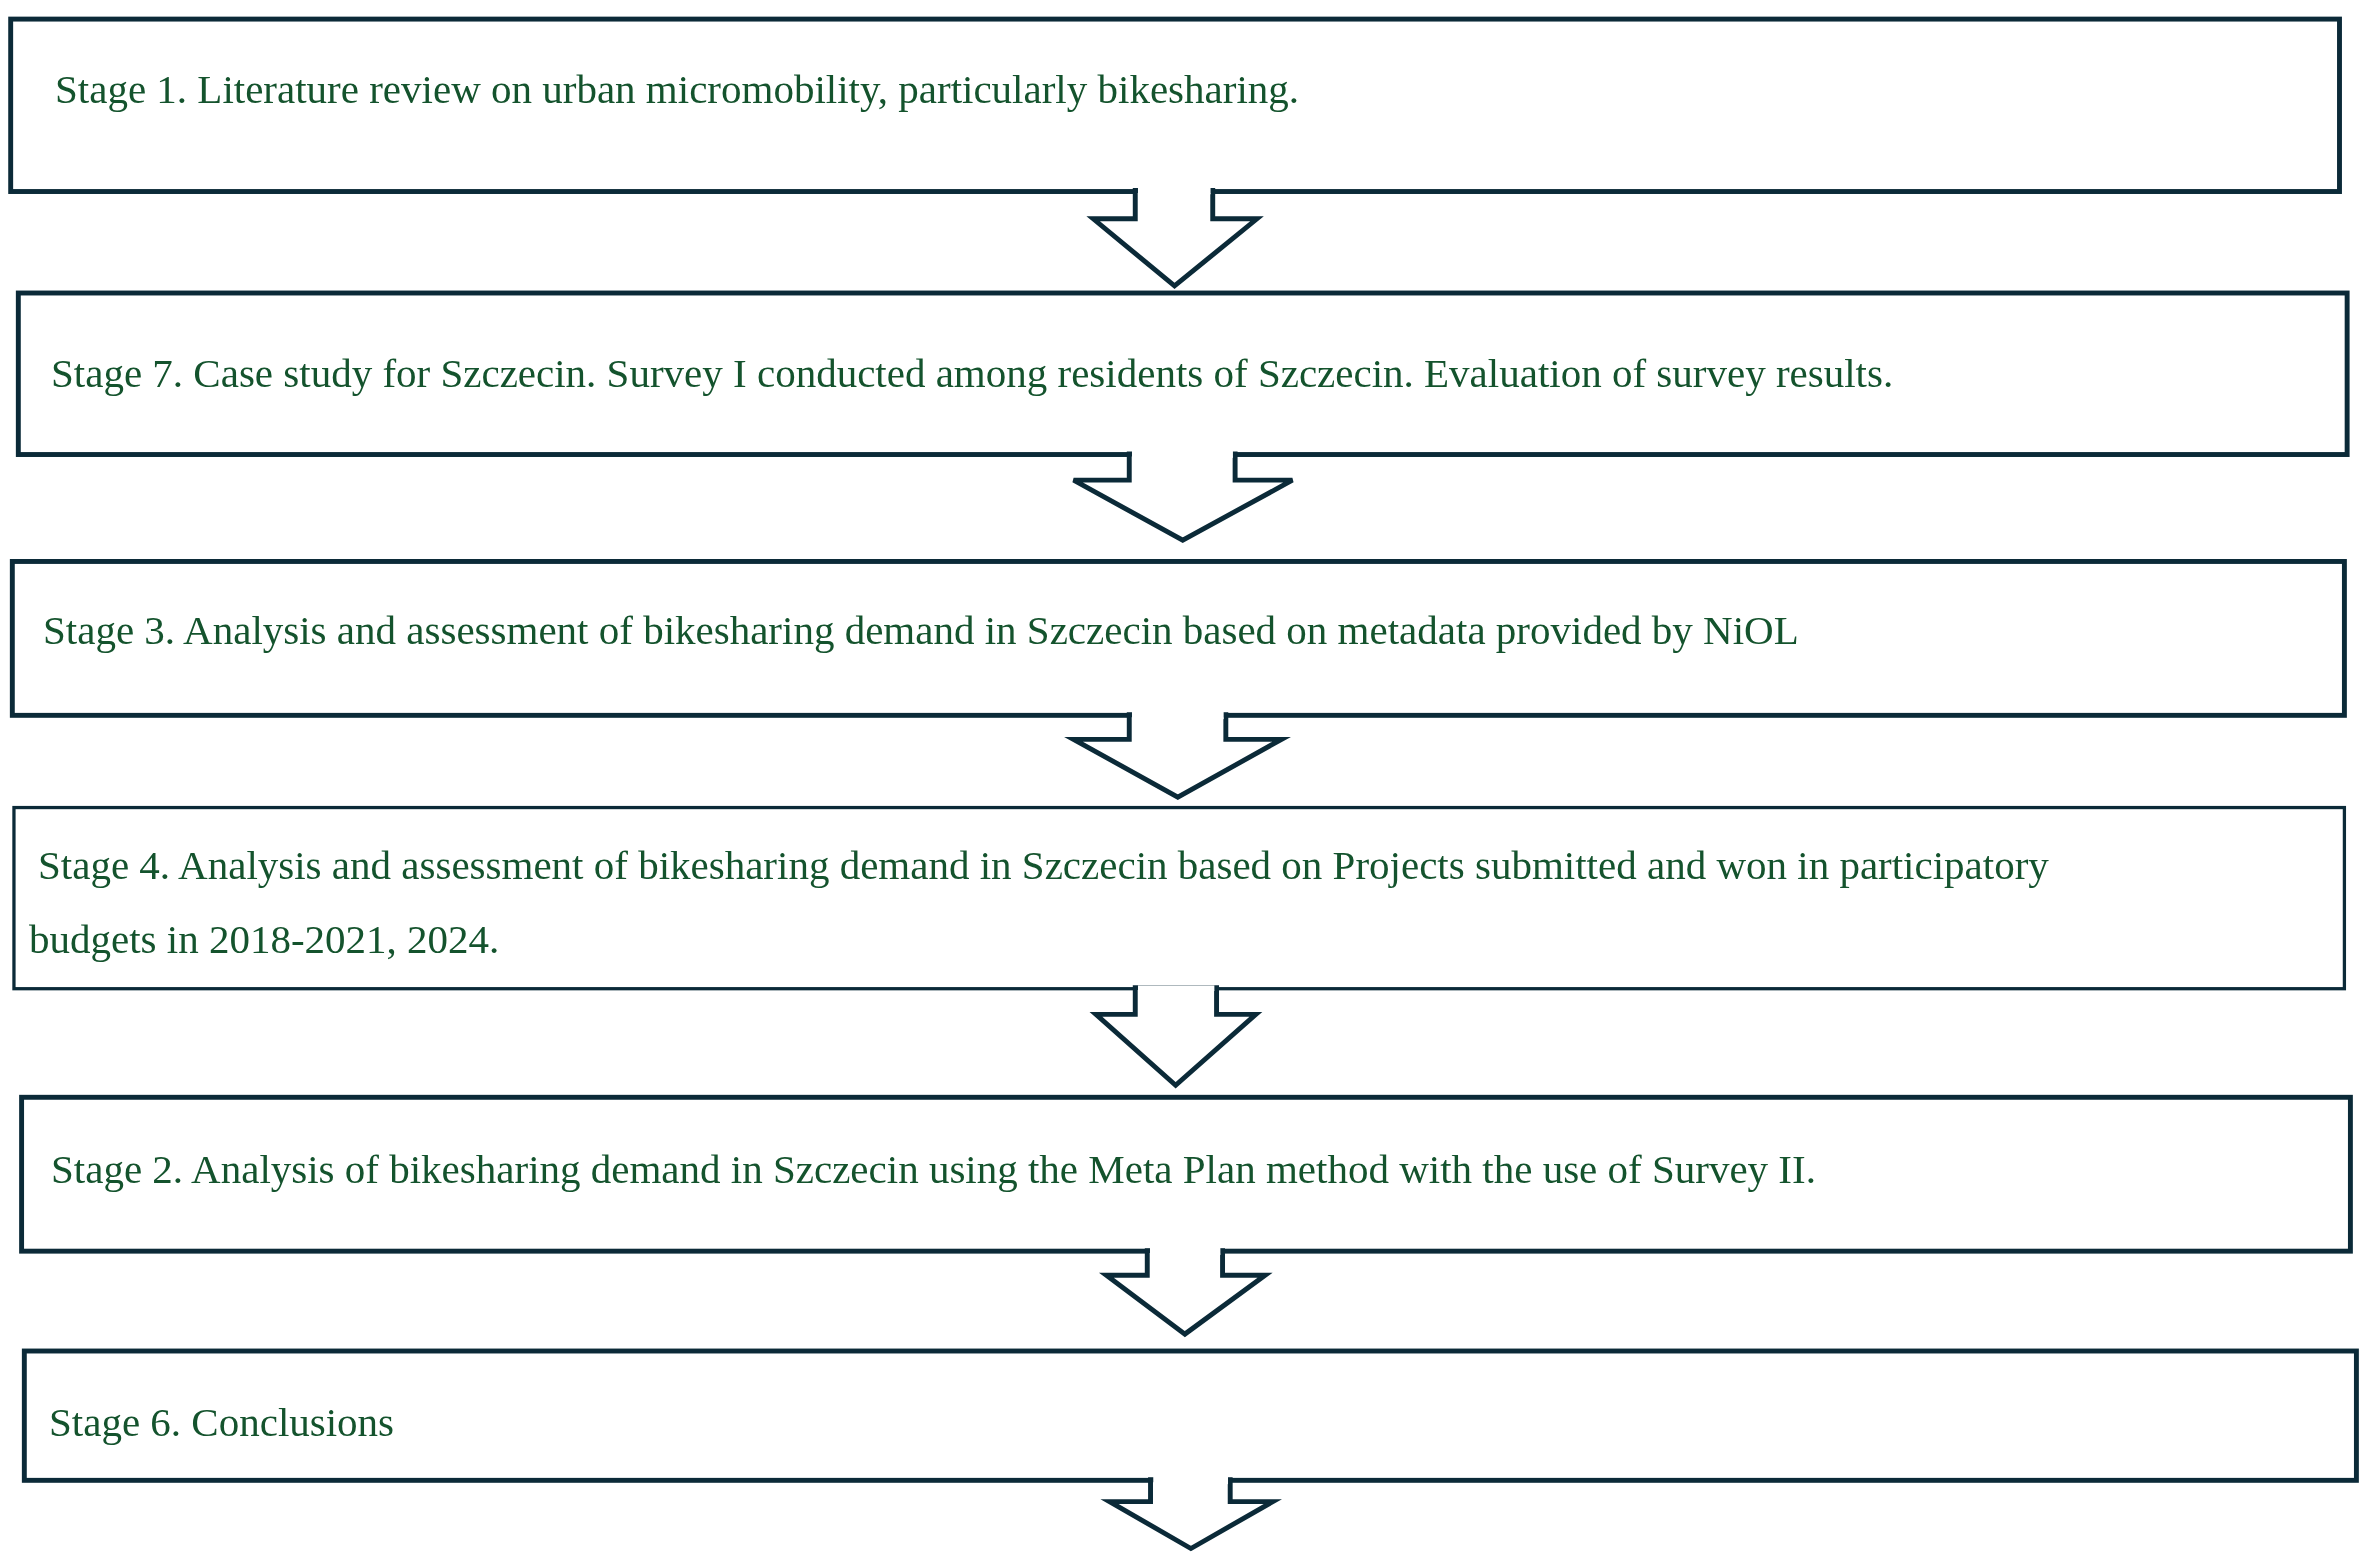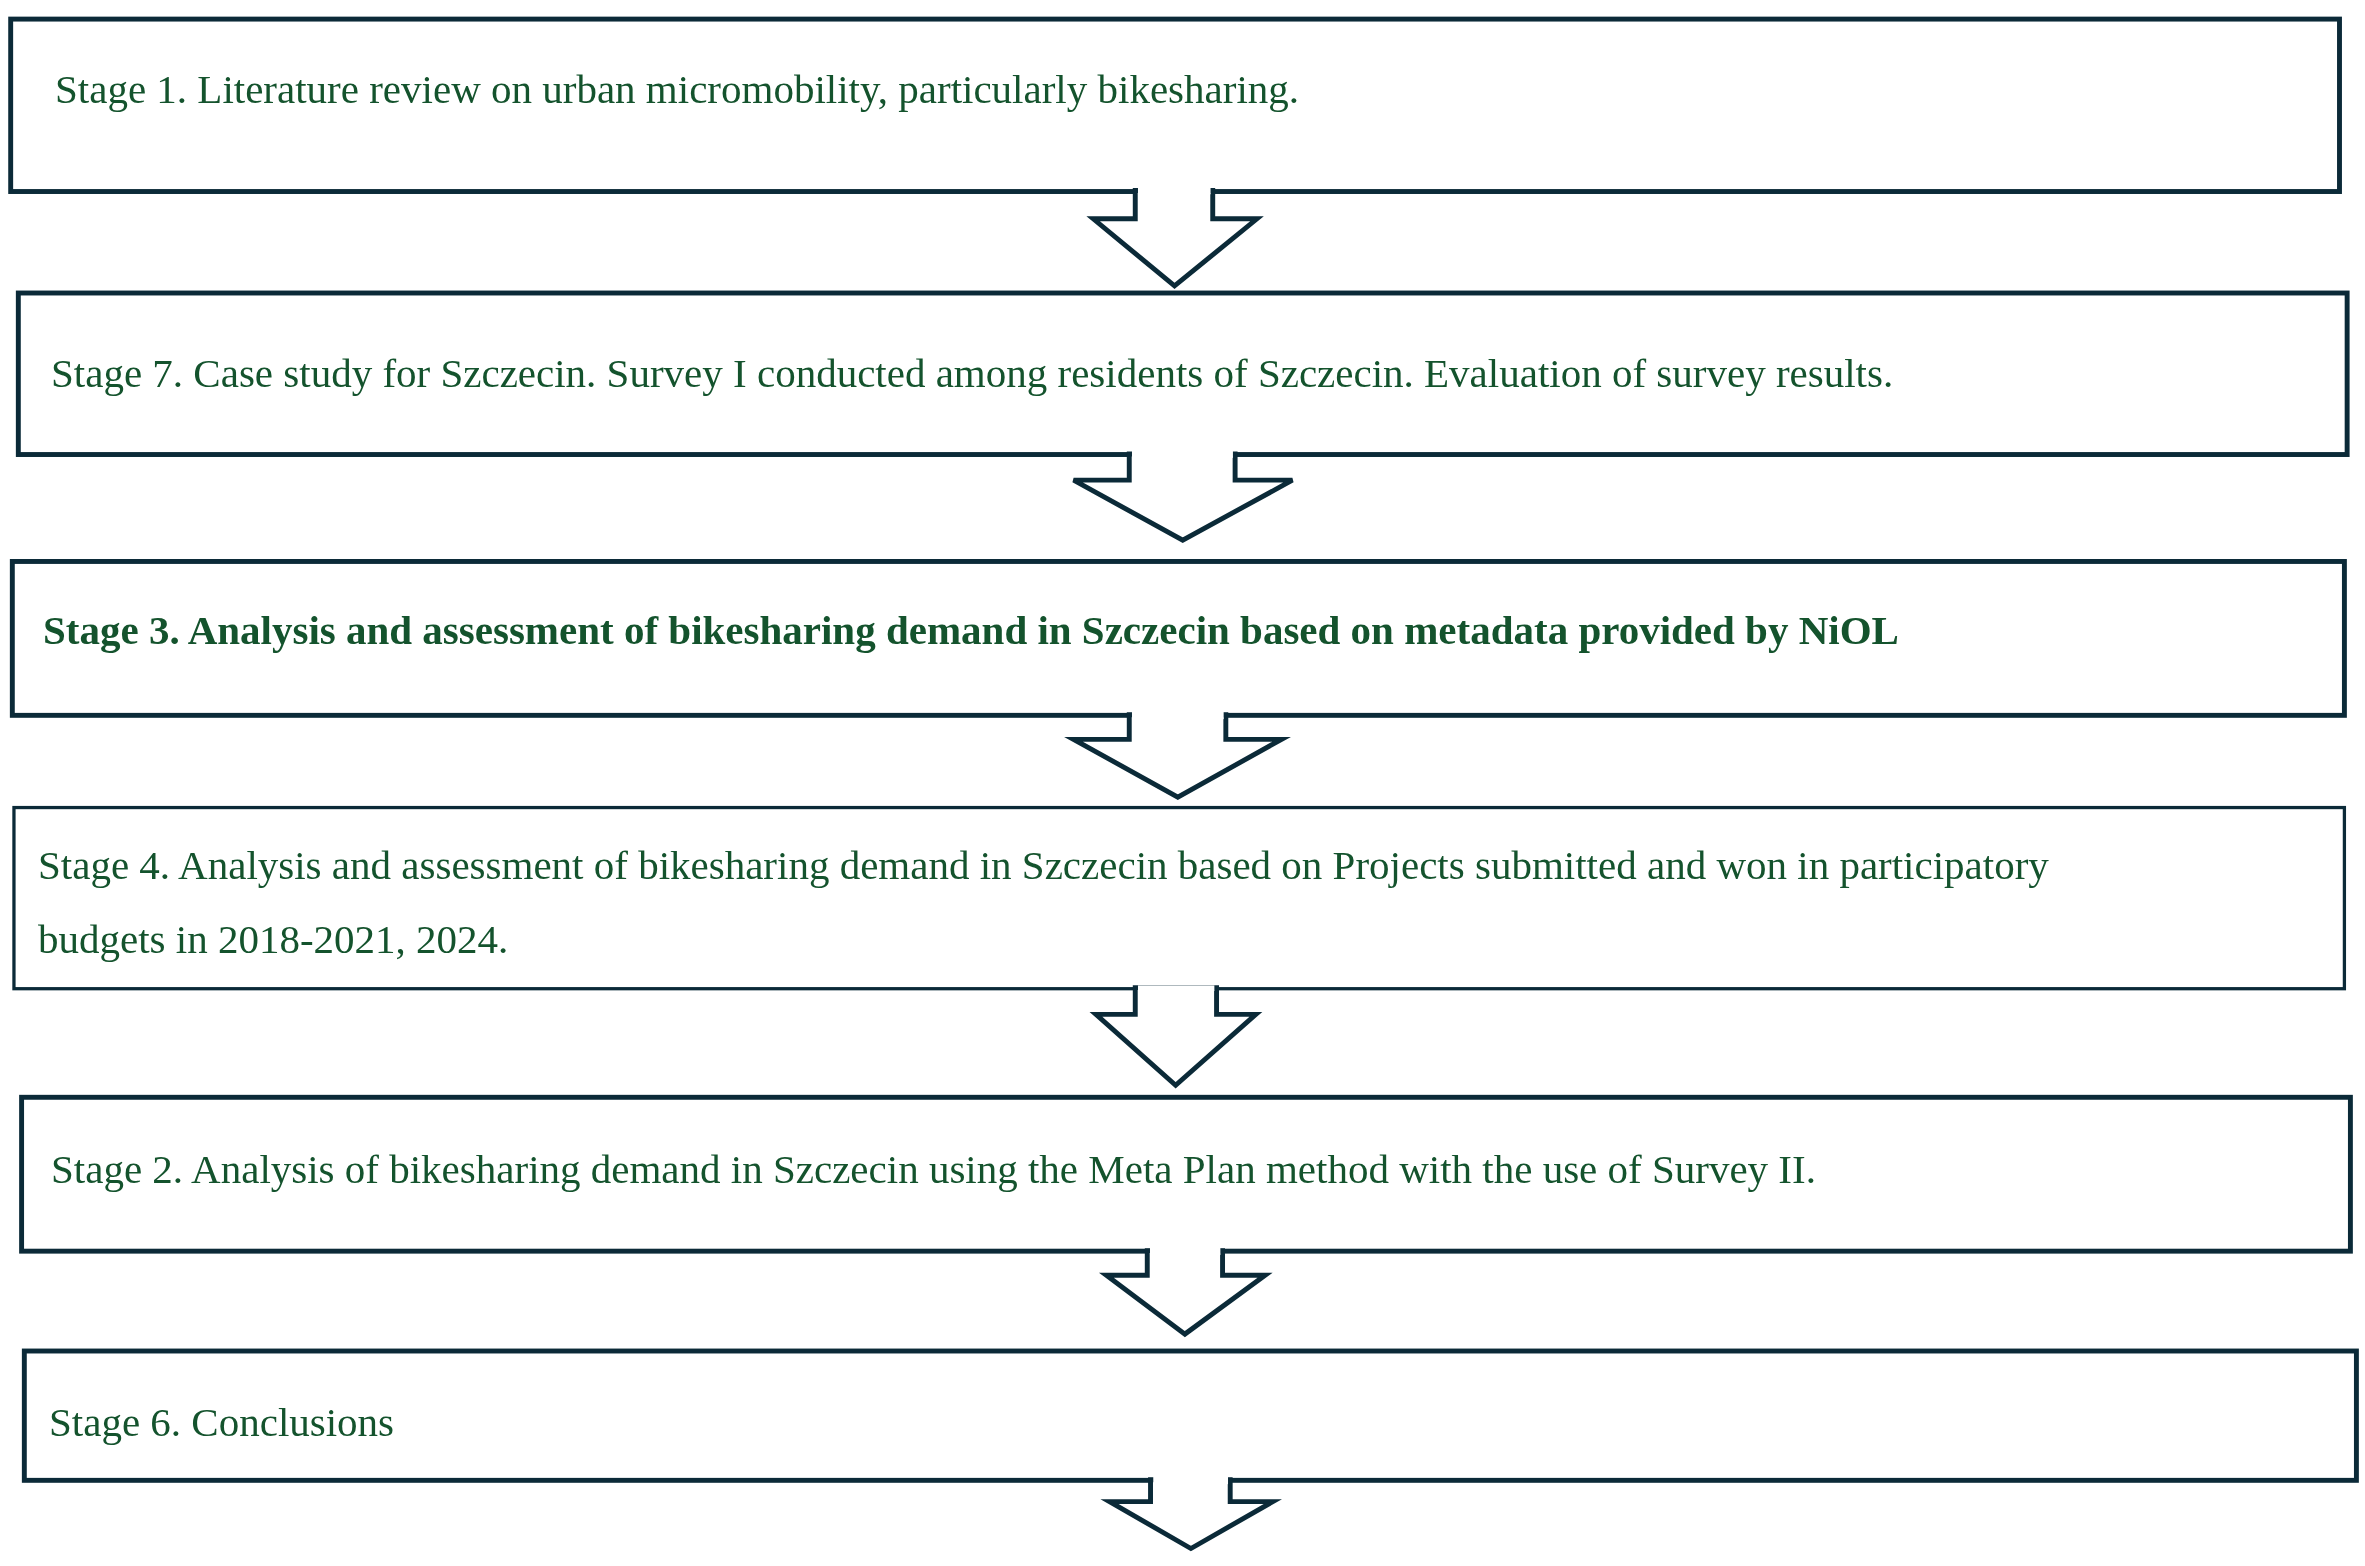--- a/index.html
+++ b/index.html
@@ -40,18 +40,18 @@
     <rect x="2074" y="825" width="185" height="14"></rect>
     <rect x="2074" y="1304" width="168" height="14"></rect>
     <rect x="2085" y="1806" width="140" height="10"></rect>
     <rect x="2107" y="2286" width="129" height="14"></rect>
     <rect x="2113" y="2706" width="137" height="14"></rect>
   </g>
 </svg>
 
 <div class="stage-text" style="left:55px; top:53px;">Stage 1. Literature review on urban micromobility, particularly bikesharing.</div>
 <div class="stage-text" style="left:51px; top:337px;">Stage 7. Case study for Szczecin. Survey I conducted among residents of Szczecin. Evaluation of survey results.</div>
-<div class="stage-text" style="left:43px; top:594px;font-weight:bold;">Stage 3. Analysis and assessment of bikesharing demand in Szczecin based on metadata provided by NiOL</div>
+<div class="stage-text" style="left:43px; top:594px;">Stage 3. Analysis and assessment of bikesharing demand in Szczecin based on metadata provided by NiOL</div>
 <div class="stage-text" style="left:38px; top:829px;">Stage 4. Analysis and assessment of bikesharing demand in Szczecin based on Projects submitted and won in participatory</div>
-<div class="stage-text" style="left:38px; top:903px;">budgets in 2018-2021, 2024.</div>
+<div class="stage-text" style="left:29px; top:903px;">budgets in 2018-2021, 2024.</div>
 <div class="stage-text" style="left:51px; top:1133px;">Stage 2. Analysis of bikesharing demand in Szczecin using the Meta Plan method with the use of Survey II.</div>
 <div class="stage-text" style="left:49px; top:1386px;text-align:right;">Stage 6. Conclusions</div>
 
 
 </body></html>

